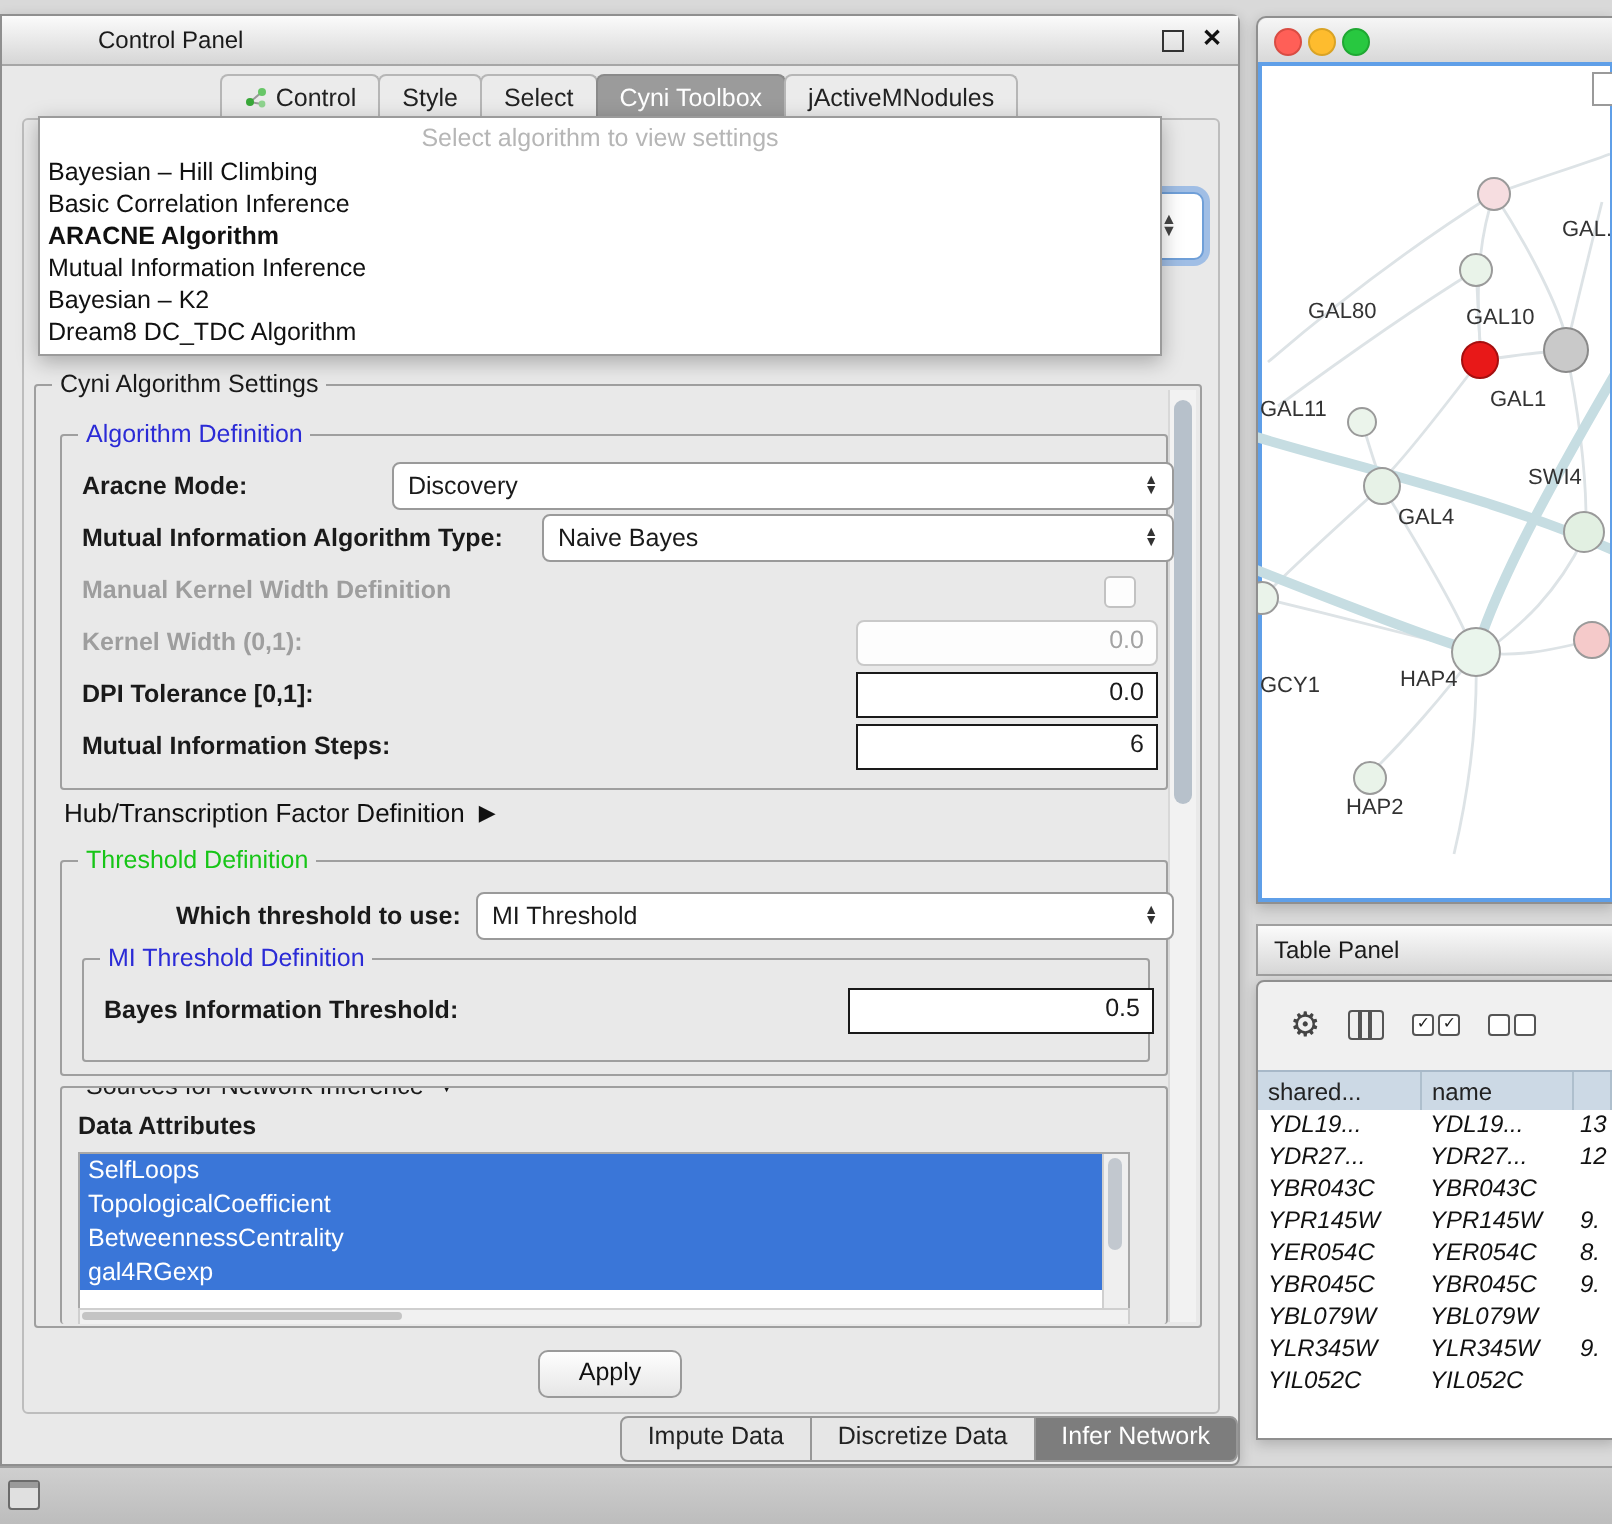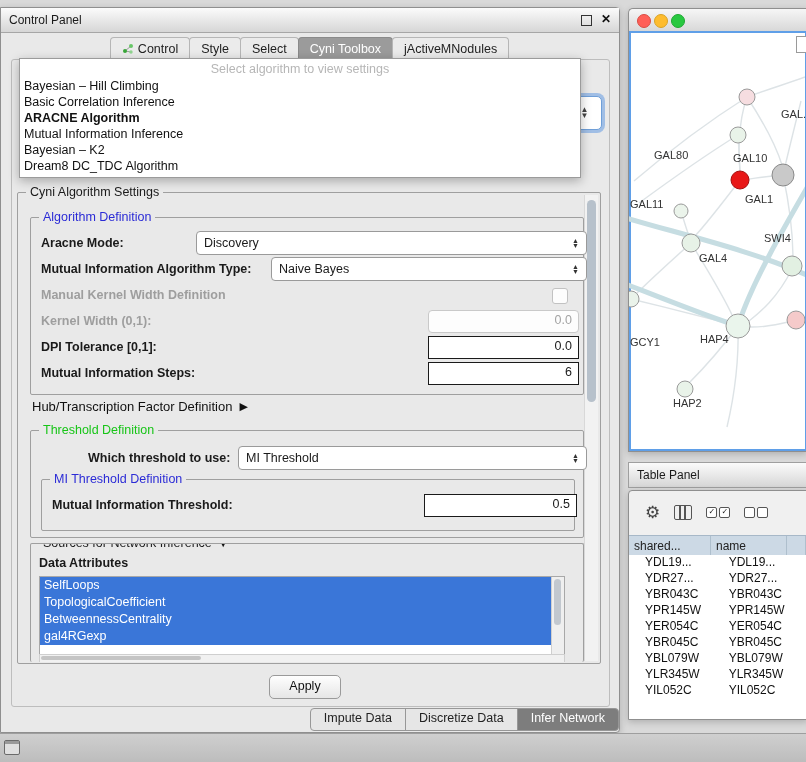--- a/index.html
+++ b/index.html
@@ -3,21 +3,21 @@
 <meta charset="utf-8">
 <style>
   html,body{margin:0;padding:0;}
   body{width:806px;height:762px;position:relative;overflow:hidden;
        background:#d9d9d9;font-family:"Liberation Sans",sans-serif;color:#1a1a1a;}
 
   
   .win{position:absolute;background:#e9e9e9;border:1px solid #8f8f8f;
        box-shadow:0 2px 7px rgba(0,0,0,.20);}
   .titlebar{height:24px;background:linear-gradient(#fbfbfb,#d6d6d6);
-       border-bottom:1px solid #a6a6a6;position:relative;display:flex;align-items:center;}
+       border-bottom:1px solid #a6a6a6;position:relative;display:flex;align-items:center;padding-left:40px;}
   .titlebar .t{font-size:12px;padding-left:8px;color:#1a1a1a;}
 
   
   .cp{left:0;top:7px;width:618px;height:724px;border-radius:0 4px 4px 0;}
   .float-btn{position:absolute;right:27px;top:7px;width:9px;height:9px;border:1.5px solid #333;background:transparent;}
   .close-btn{position:absolute;right:8px;top:4px;font-size:12px;font-weight:bold;color:#111;}
 
   .tabrow{position:absolute;top:27px;left:0;right:0;height:25px;display:flex;justify-content:center;align-items:flex-end;}
   .tab{font-size:12.5px;height:22px;padding:0 11px;background:#ebebeb;color:#222;
        border:1px solid #b6b6b6;border-bottom:none;border-radius:4px 4px 0 0;margin-left:-1px;
@@ -110,21 +110,21 @@
   .colicon::after{content:"";position:absolute;left:9px;top:0;bottom:0;width:1.5px;background:#555;}
   .ckpair{display:flex;gap:2px;}
   .ck{width:9px;height:9px;border:1.5px solid #555;border-radius:2px;background:#fff;
       font-size:8px;line-height:8px;text-align:center;color:#222;}
   .thead{position:absolute;left:0;right:1px;top:44px;height:20px;background:#ccd9e5;
        border-top:1px solid #a7b8c8;border-bottom:1px solid #a7b8c8;display:flex;font-size:12px;color:#222;}
   .thc{border-right:1px solid #aebfcd;display:flex;align-items:center;padding-left:5px;}
   .c0{width:76px;} .c1{width:70px;} .c2{flex:1;}
   .tbody{position:absolute;left:0;right:0;top:64px;bottom:0;background:#fff;overflow:hidden;}
   .trow{display:flex;height:16px;font-size:12px;color:#111;}
-  .tcell{padding-left:16px;white-space:nowrap;overflow:hidden;}
+  .tcell{padding-left:5px;white-space:nowrap;overflow:hidden;font-style:italic;}
 
   
   .footer{position:absolute;left:0;top:733px;width:806px;height:29px;
        background:linear-gradient(#cfcfcf,#bcbcbc);border-top:1px solid #9e9e9e;}
   .mini-icon{position:absolute;left:4px;top:740px;width:14px;height:13px;border:1px solid #6b6b6b;
        background:#e0e0e0;border-radius:2px;}
   .mini-icon::before{content:"";position:absolute;left:0;right:0;top:0;height:3px;background:#9a9a9a;}
 </style>
 </head>
 <body>
@@ -236,21 +236,21 @@
         <span class="lbl" style="left:57px;">Which threshold to use:</span>
         <div class="combo" style="left:207px;width:333px;">
           <span>MI Threshold</span>
           <span class="carr">▲<br>▼</span>
         </div>
       </div>
 
       <div class="group" style="left:10px;top:48px;width:532px;height:50px;">
         <span class="gtitle blue">MI Threshold Definition</span>
         <div class="row" style="top:14px;">
-          <span class="lbl" style="left:10px;">Mutual Information Threshold:</span>
+          <span class="lbl" style="left:10px;">Bayes Information Threshold:</span>
           <span class="field" style="left:382px;width:145px;">0.5</span>
         </div>
       </div>
     </div>
 
     <div class="group" style="left:12px;top:350px;width:552px;height:118px;overflow:hidden;border-bottom:none;">
       <span class="gtitle" style="display:flex;gap:6px;align-items:center;">
         <span class="plain">Sources for Network Inference</span>
         <span class="tri">▼</span>
       </span>

